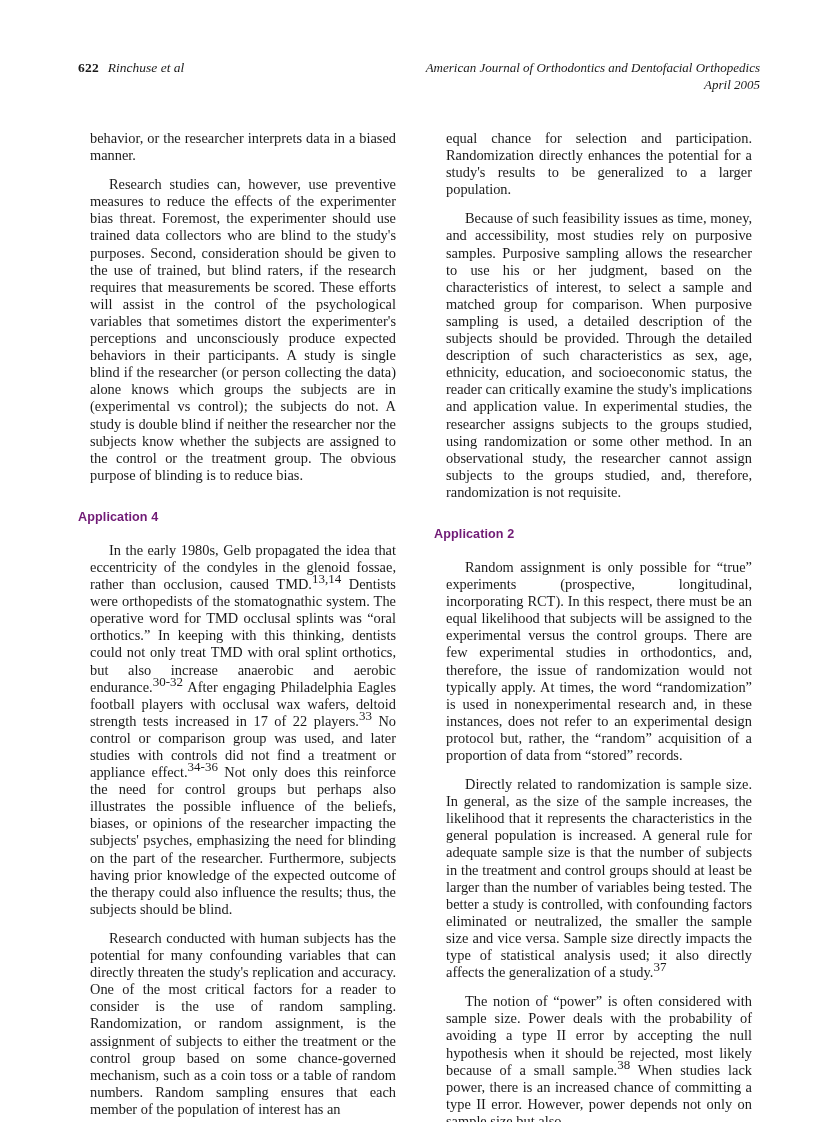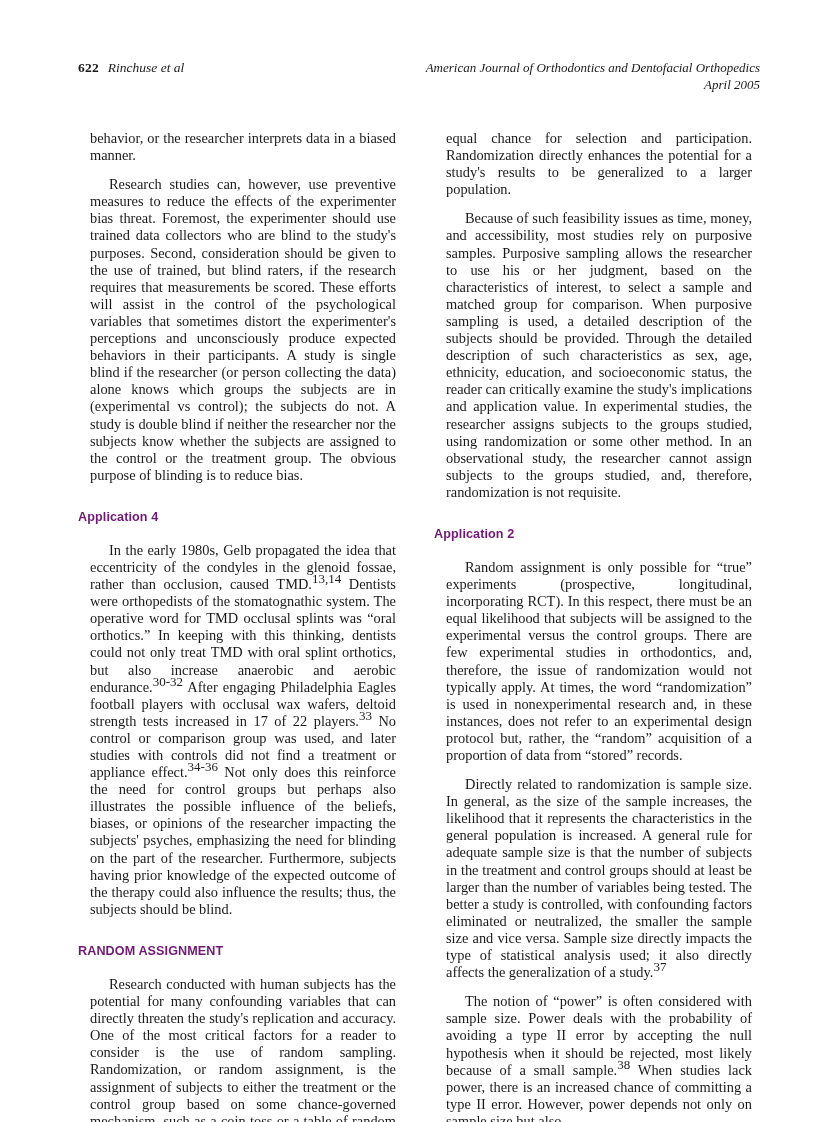--- a/index.html
+++ b/index.html
@@ -127,21 +127,20 @@
     <div class="col col-left">
 
       <p class="para noindent">behavior, or the researcher interprets data in a biased manner.</p>
 
       <p class="para">Research studies can, however, use preventive measures to reduce the effects of the experimenter bias threat. Foremost, the experimenter should use trained data collectors who are blind to the study's purposes. Second, consideration should be given to the use of trained, but blind raters, if the research requires that measurements be scored. These efforts will assist in the control of the psychological variables that sometimes distort the experimenter's perceptions and unconsciously produce expected behaviors in their participants. A study is single blind if the researcher (or person collecting the data) alone knows which groups the subjects are in (experimental vs control); the subjects do not. A study is double blind if neither the researcher nor the subjects know whether the subjects are assigned to the control or the treatment group. The obvious purpose of blinding is to reduce bias.</p>
 
       <h2 class="sec-head spaced-above spaced-below">Application 4</h2>
 
       <p class="para"><span>In the early 1980s, Gelb propagated the idea that eccentricity of the condyles in the glenoid fossae, rather than occlusion, caused TMD.</span><sup class="ref">13,14</sup><span> Dentists were orthopedists of the stomatognathic system. The operative word for TMD occlusal splints was “oral orthotics.” In keeping with this thinking, dentists could not only treat TMD with oral splint orthotics, but also increase anaerobic and aerobic endurance.</span><sup class="ref">30-32</sup><span> After engaging Philadelphia Eagles football players with occlusal wax wafers, deltoid strength tests increased in 17 of 22 players.</span><sup class="ref">33</sup><span> No control or comparison group was used, and later studies with controls did not find a treatment or appliance effect.</span><sup class="ref">34-36</sup><span> Not only does this reinforce the need for control groups but perhaps also illustrates the possible influence of the beliefs, biases, or opinions of the researcher impacting the subjects' psyches, emphasizing the need for blinding on the part of the researcher. Furthermore, subjects having prior knowledge of the expected outcome of the therapy could also influence the results; thus, the subjects should be blind.</span></p>
 
-      <h2 class="sec-head spaced-above spaced-below">RANDOM ASSIGNMENT</h2>
 
       <p class="para">Research conducted with human subjects has the potential for many confounding variables that can directly threaten the study's replication and accuracy. One of the most critical factors for a reader to consider is the use of random sampling. Randomization, or random assignment, is the assignment of subjects to either the treatment or the control group based on some chance-governed mechanism, such as a coin toss or a table of random numbers. Random sampling ensures that each member of the population of interest has an</p>
 
     </div>
 
     <div class="col col-right">
 
       <p class="para noindent">equal chance for selection and participation. Randomization directly enhances the potential for a study's results to be generalized to a larger population.</p>
 
       <p class="para">Because of such feasibility issues as time, money, and accessibility, most studies rely on purposive samples. Purposive sampling allows the researcher to use his or her judgment, based on the characteristics of interest, to select a sample and matched group for comparison. When purposive sampling is used, a detailed description of the subjects should be provided. Through the detailed description of such characteristics as sex, age, ethnicity, education, and socioeconomic status, the reader can critically examine the study's implications and application value. In experimental studies, the researcher assigns subjects to the groups studied, using randomization or some other method. In an observational study, the researcher cannot assign subjects to the groups studied, and, therefore, randomization is not requisite.</p>

